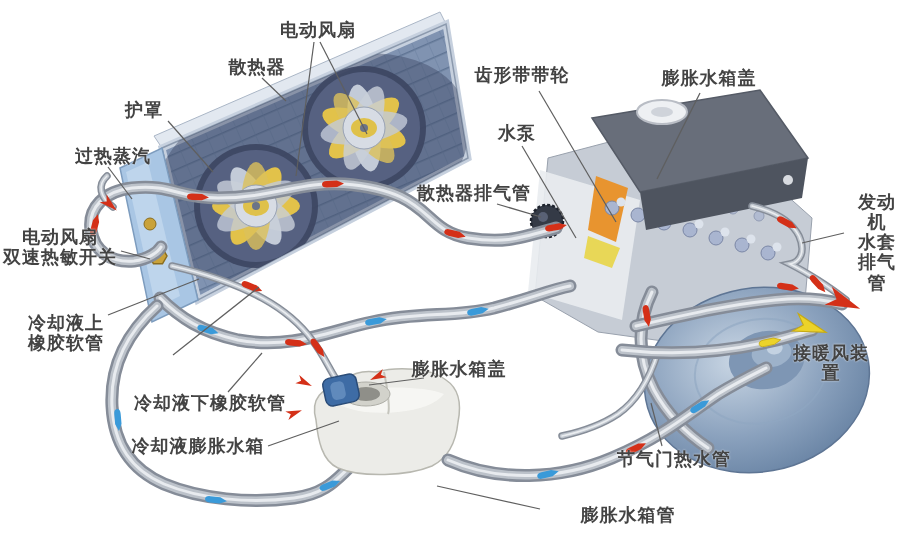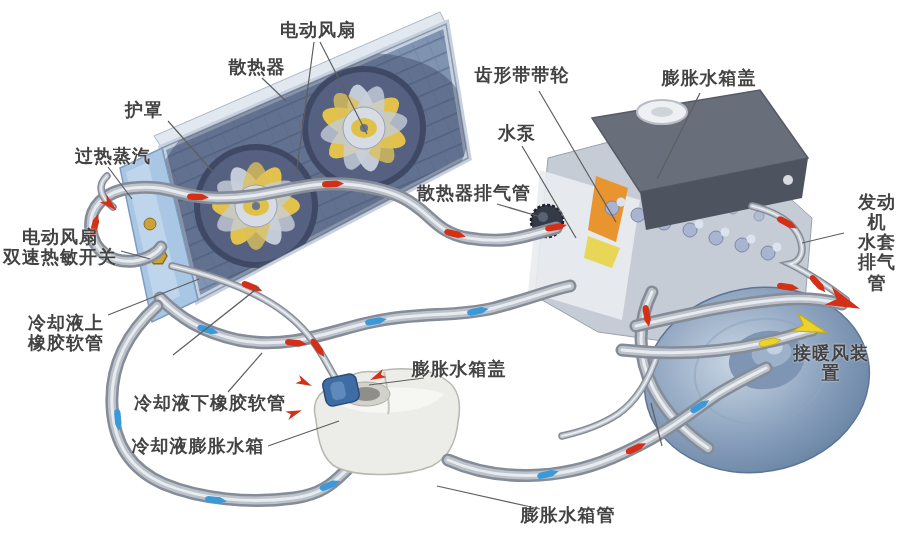--- a/index.html
+++ b/index.html
@@ -264,21 +264,22 @@
 <div class="lbl" style="left:257px;top:67px">散热器</div>
 <div class="lbl" style="left:144px;top:110px">护罩</div>
 <div class="lbl" style="left:113px;top:156px">过热蒸汽</div>
 <div class="lbl" style="left:60px;top:247px">电动风扇
 双速热敏开关</div>
 <div class="lbl" style="left:66px;top:333px">冷却液上
 橡胶软管</div>
 <div class="lbl" style="left:198px;top:446px">冷却液膨胀水箱</div>
 <div class="lbl" style="left:210px;top:403px">冷却液下橡胶软管</div>
 <div class="lbl" style="left:459px;top:369px">膨胀水箱盖</div>
-<div class="lbl" style="left:568px;top:515px">膨胀水箱管</div>
+<div class="lbl" style="left:628px;top:515px">膨胀水箱管</div>
+<div class="lbl" style="left:674px;top:459px">节气门热水管</div>
 <div class="lbl" style="left:877px;top:242px">发动机
 水套排气管</div>
 <div class="lbl" style="left:831px;top:363px">接暖风装置</div>
 <div class="lbl" style="left:522px;top:75px">齿形带带轮</div>
 <div class="lbl" style="left:709px;top:78px">膨胀水箱盖</div>
 <div class="lbl" style="left:517px;top:133px">水泵</div>
 <div class="lbl" style="left:474px;top:193px">散热器排气管</div>
 
 </div>
 

